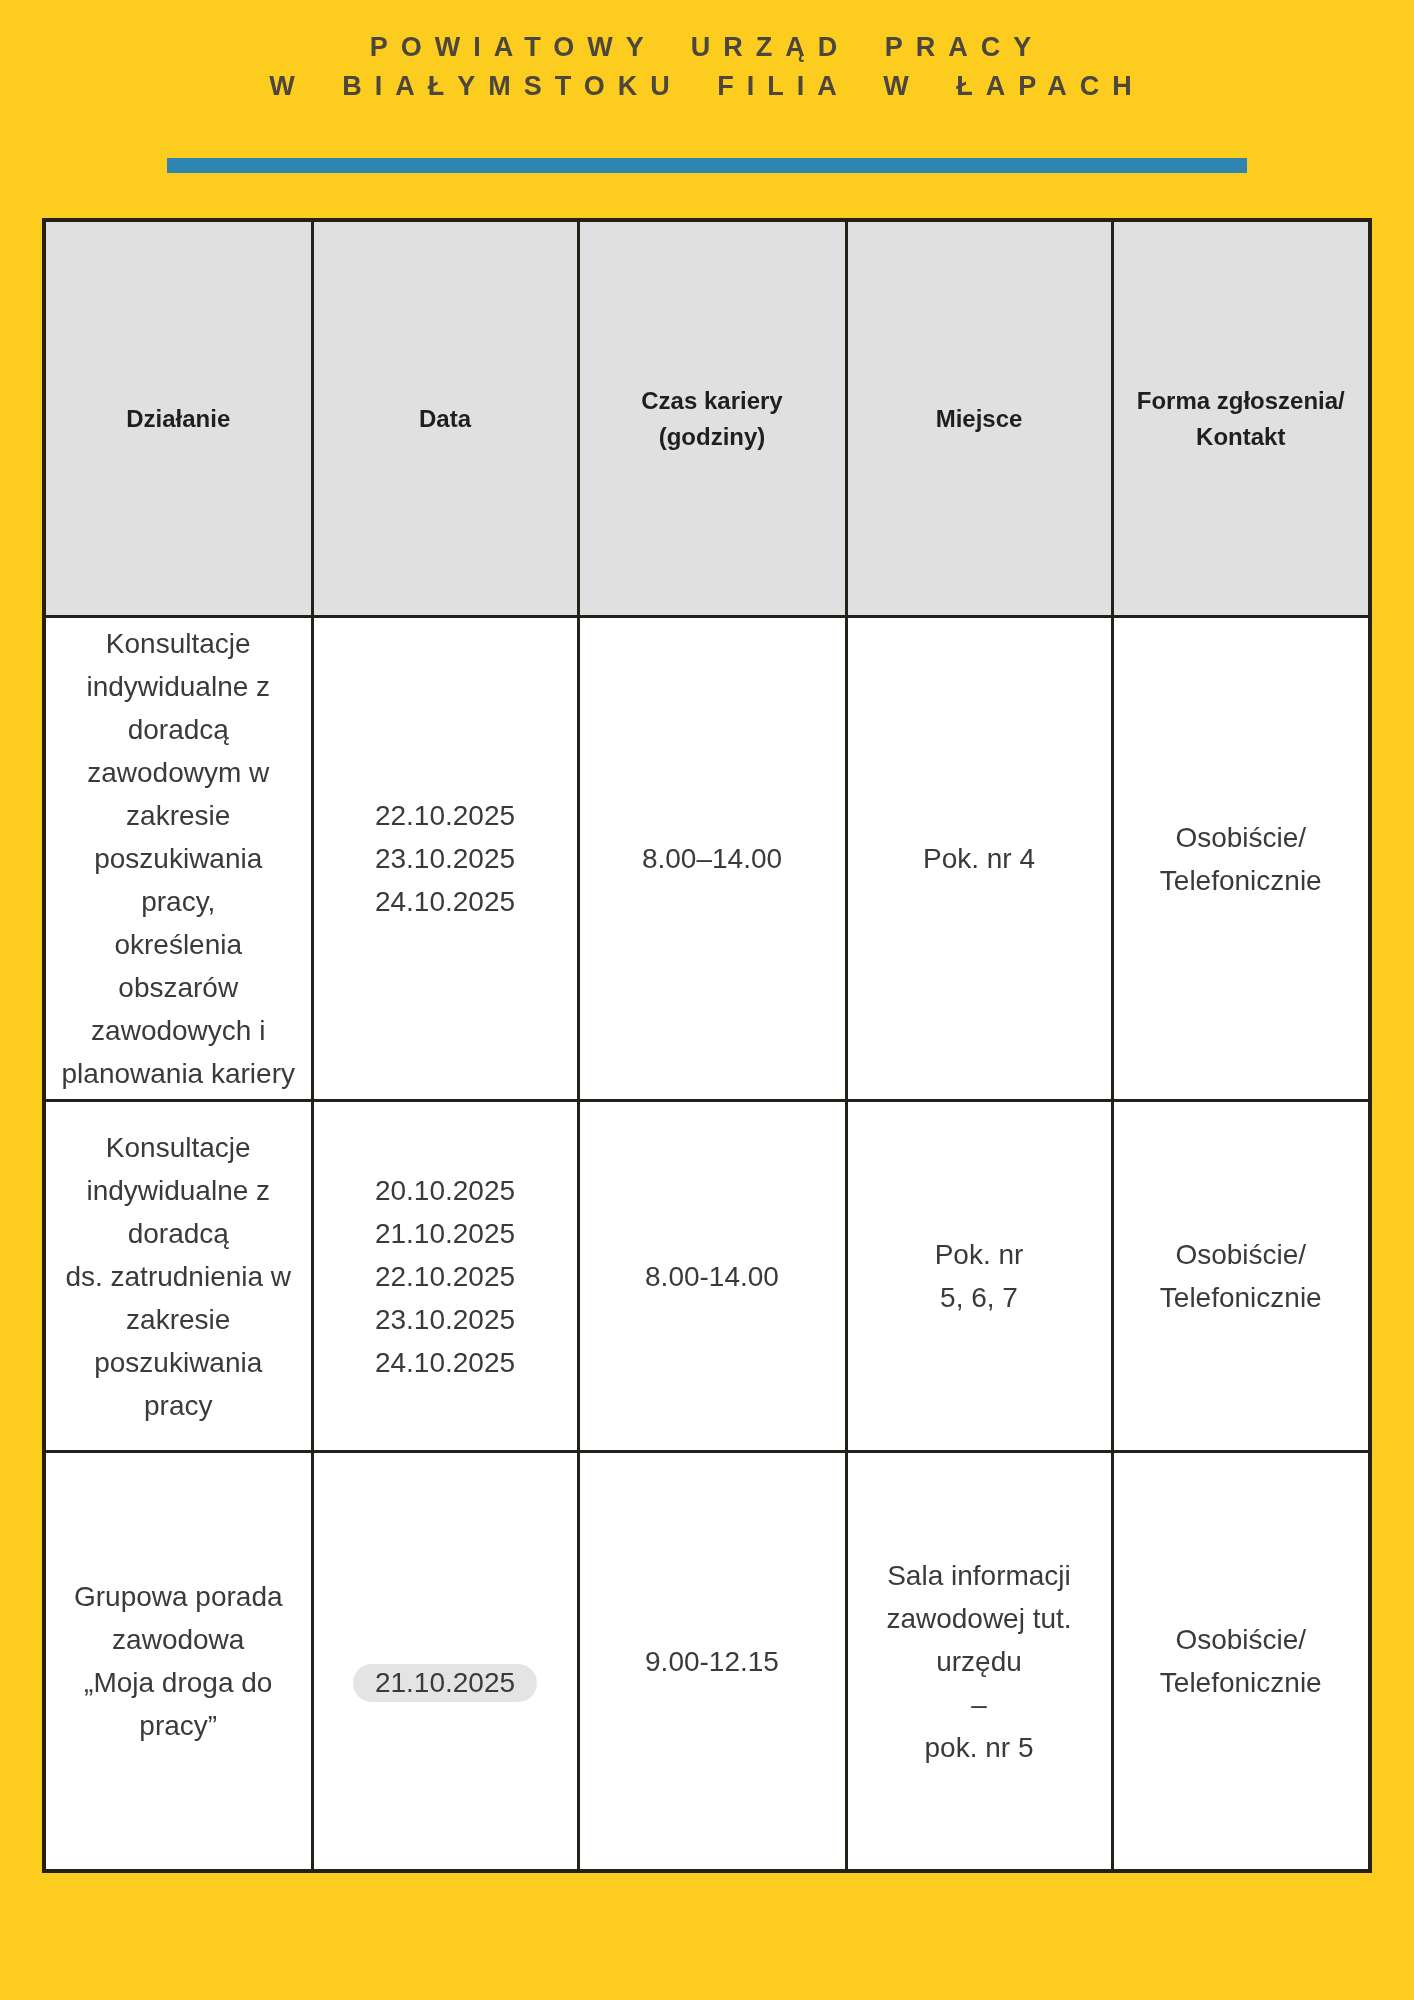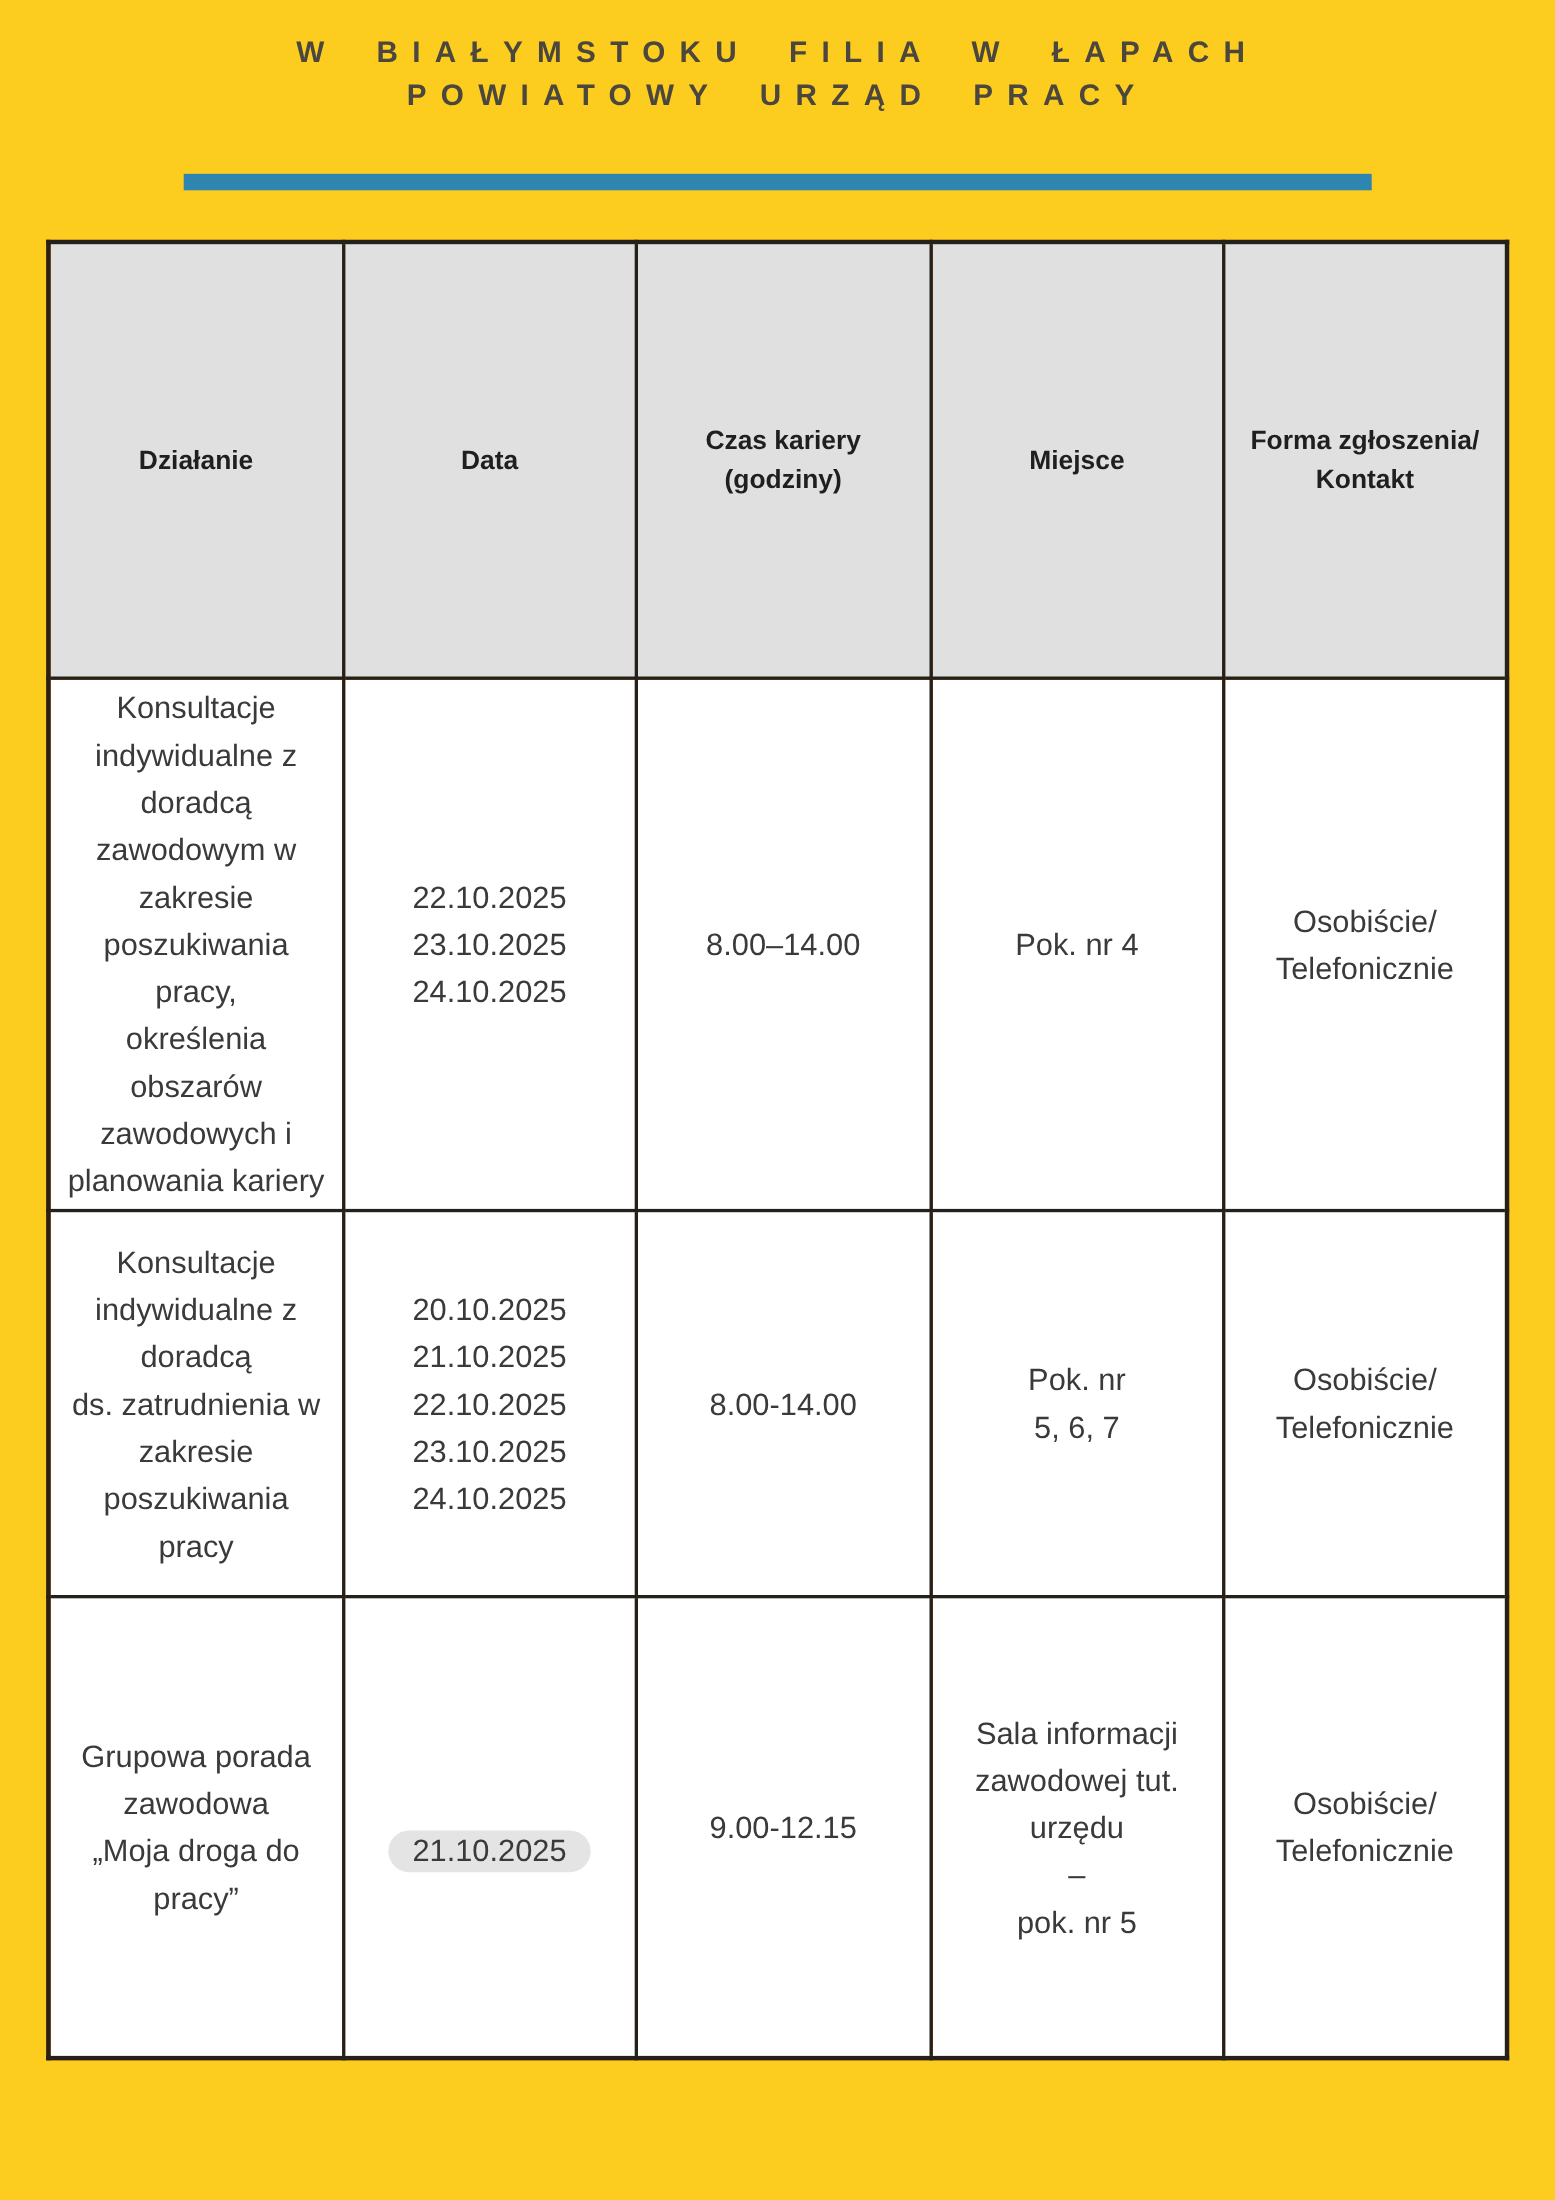--- a/index.html
+++ b/index.html
@@ -36,21 +36,21 @@
 
   
   .schedule-wrap {
     margin: 45px 0 0 42px;
   }
   table.schedule {
     border-collapse: collapse;
     table-layout: fixed;
     width: 1326px;
     border: 4px solid #24201A;
-    background: #f97316;
+    background: #7f1d1d;
   }
   table.schedule th, table.schedule td {
     border: 3px solid #24201A;
     text-align: center;
     vertical-align: middle;
     white-space: pre-line;
     padding: 4px 8px;
     overflow: hidden;
   }
   table.schedule th {
@@ -77,22 +77,22 @@
     background: #E4E4E4;
     border-radius: 19px;
     padding: 0px 22px;
     line-height: 38px;
   }
 </style>
 </head>
 <body>
 
 <header class="org-header">
+  <div>POWIATOWY URZĄD PRACY</div>
   <div>W BIAŁYMSTOKU FILIA W ŁAPACH</div>
-  <div>POWIATOWY URZĄD PRACY</div>
 </header>
 
 <div class="accent-bar"></div>
 
 <div class="schedule-wrap">
   <table class="schedule">
     <colgroup>
       <col style="width:268px">
       <col style="width:266px">
       <col style="width:268px">

